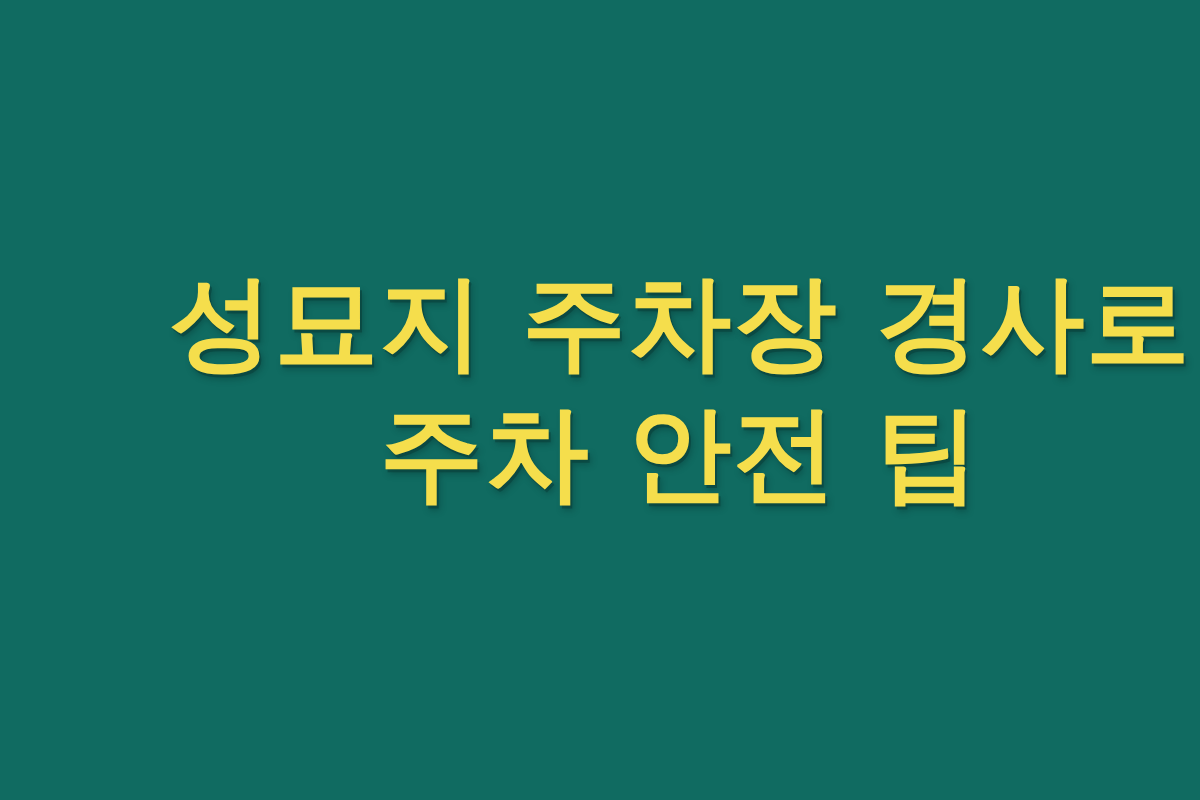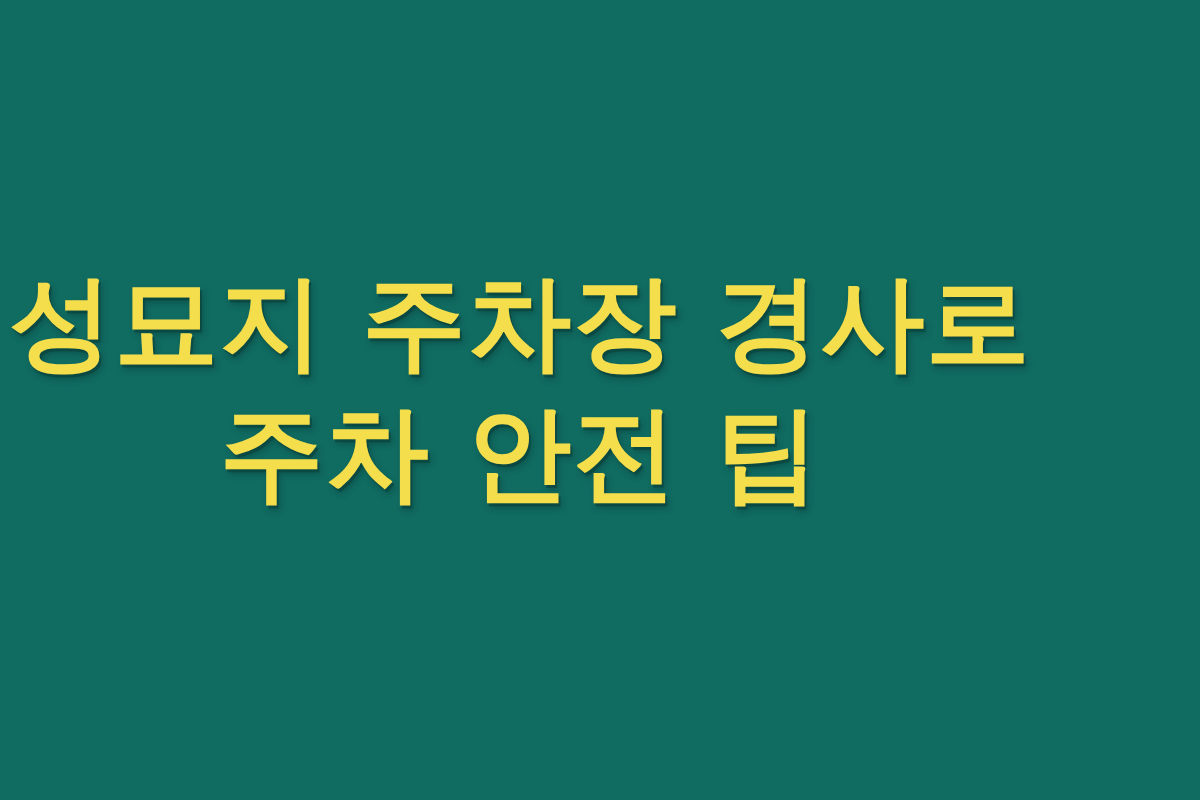--- a/index.html
+++ b/index.html
@@ -14,21 +14,21 @@
   }
 
   #title-card {
     position: relative;
     width: 1200px;
     height: 800px;
     box-sizing: border-box;
     background: #106B61;
     display: flex;
     align-items: center;
-    justify-content: flex-start;
+    justify-content: flex-end;
   }
 
   #headline-block {
     width: 1040px;
     margin: 0;
     padding: 0;
     
     transform: translateY(-12px);
   }
 

